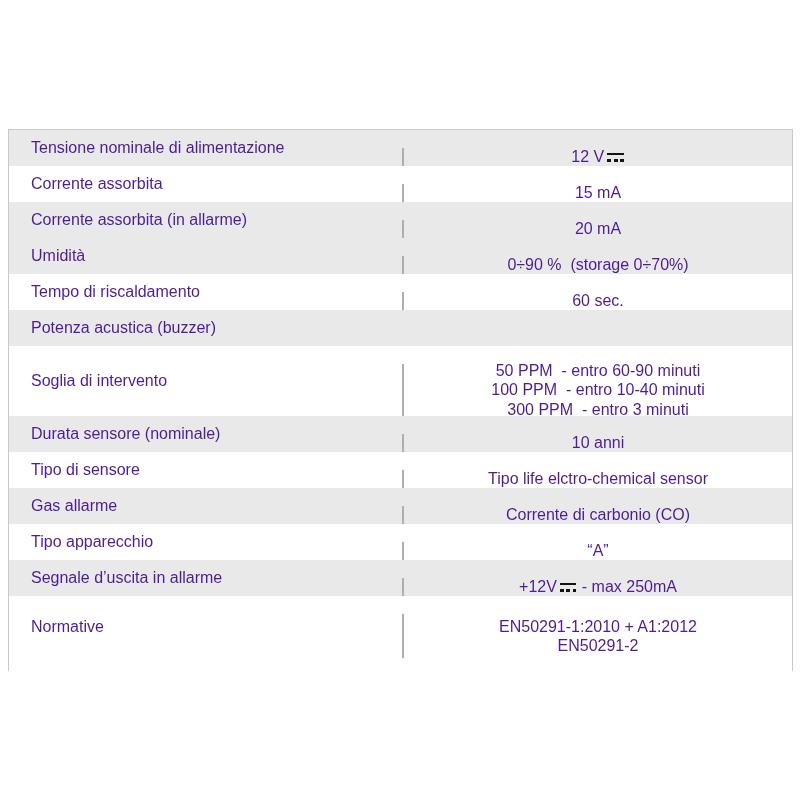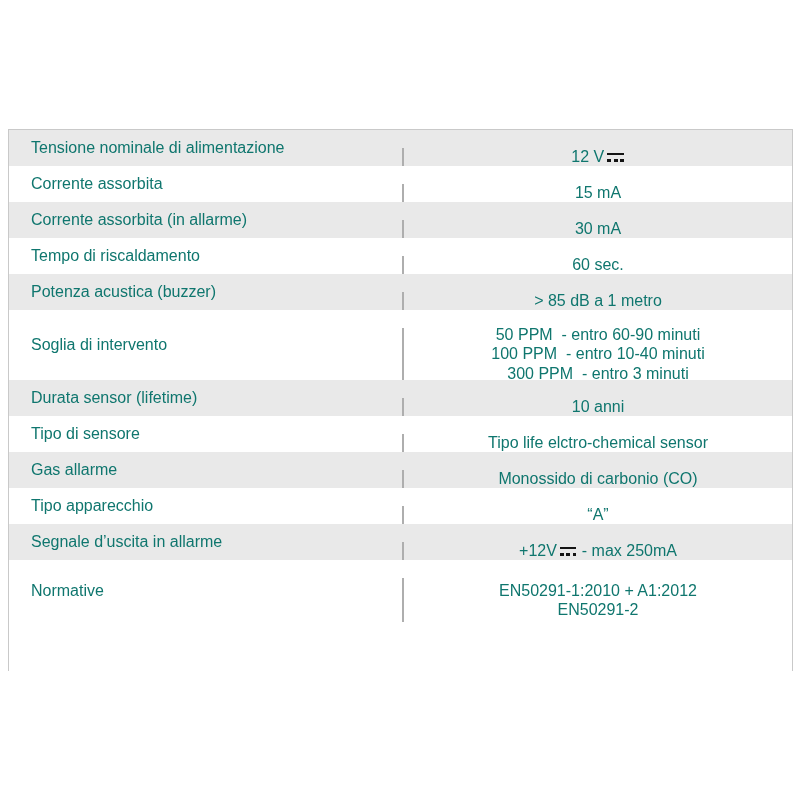--- a/index.html
+++ b/index.html
@@ -1,18 +1,18 @@
 <!DOCTYPE html>
 <html><head>
 <meta charset="utf-8">
 <style>
   html,body{margin:0;padding:0;background:#ffffff;}
   .page{
     position:relative;width:800px;height:727px;background:#ffffff;overflow:hidden;
-    font-family:"Liberation Sans", sans-serif;color:#0f766e;
+    font-family:"Liberation Sans", sans-serif;color:#4c1d95;
   }
   .spec-table{
     position:absolute;left:8px;top:129px;width:785px;height:542px;
     border:1px solid #c9c9c9;border-bottom:none;box-sizing:border-box;
     overflow:hidden;background:#ffffff;
   }
   .row{display:flex;width:100%;box-sizing:border-box;}
   .row.gray{background:#e9e9e9;}
   .row.white{background:#ffffff;}
   .row.h36{height:36px;}
@@ -51,55 +51,58 @@
       <div class="cell value"><span>12 V</span><span class="dc"></span><span></span></div>
     </div>
 
     <div class="row white h36">
       <div class="cell label">Corrente assorbita</div>
       <div class="cell value">15 mA</div>
     </div>
 
     <div class="row gray h36">
       <div class="cell label">Corrente assorbita (in allarme)</div>
-      <div class="cell value">30 mA</div>
+      <div class="cell value">20 mA</div>
     </div>
 
 
+    <div class="row gray h36">
+      <div class="cell label">Umidità</div>
+      <div class="cell value">0÷90 %  (storage 0÷70%)</div>
+    </div>
 
     <div class="row white h36">
       <div class="cell label">Tempo di riscaldamento</div>
       <div class="cell value">60 sec.</div>
     </div>
 
     <div class="row gray h36">
       <div class="cell label">Potenza acustica (buzzer)</div>
-      <div class="cell value">&gt; 85 dB a 1 metro</div>
     </div>
 
     <div class="row white h70">
       <div class="cell label">Soglia di intervento</div>
       <div class="cell value">50 PPM  - entro 60-90 minuti
 100 PPM  - entro 10-40 minuti
 300 PPM  - entro 3 minuti</div>
     </div>
 
     <div class="row gray h36">
-      <div class="cell label">Durata sensor (lifetime)</div>
+      <div class="cell label">Durata sensore (nominale)</div>
       <div class="cell value">10 anni</div>
     </div>
 
     <div class="row white h36">
       <div class="cell label">Tipo di sensore</div>
       <div class="cell value">Tipo life elctro-chemical sensor</div>
     </div>
 
     <div class="row gray h36">
       <div class="cell label">Gas allarme</div>
-      <div class="cell value">Monossido di carbonio (CO)</div>
+      <div class="cell value">Corrente di carbonio (CO)</div>
     </div>
 
     <div class="row white h36">
       <div class="cell label">Tipo apparecchio</div>
       <div class="cell value">“A”</div>
     </div>
 
     <div class="row gray h36">
       <div class="cell label">Segnale d’uscita in allarme</div>
       <div class="cell value"><span>+12V</span><span class="dc"></span><span> - max 250mA</span></div>

